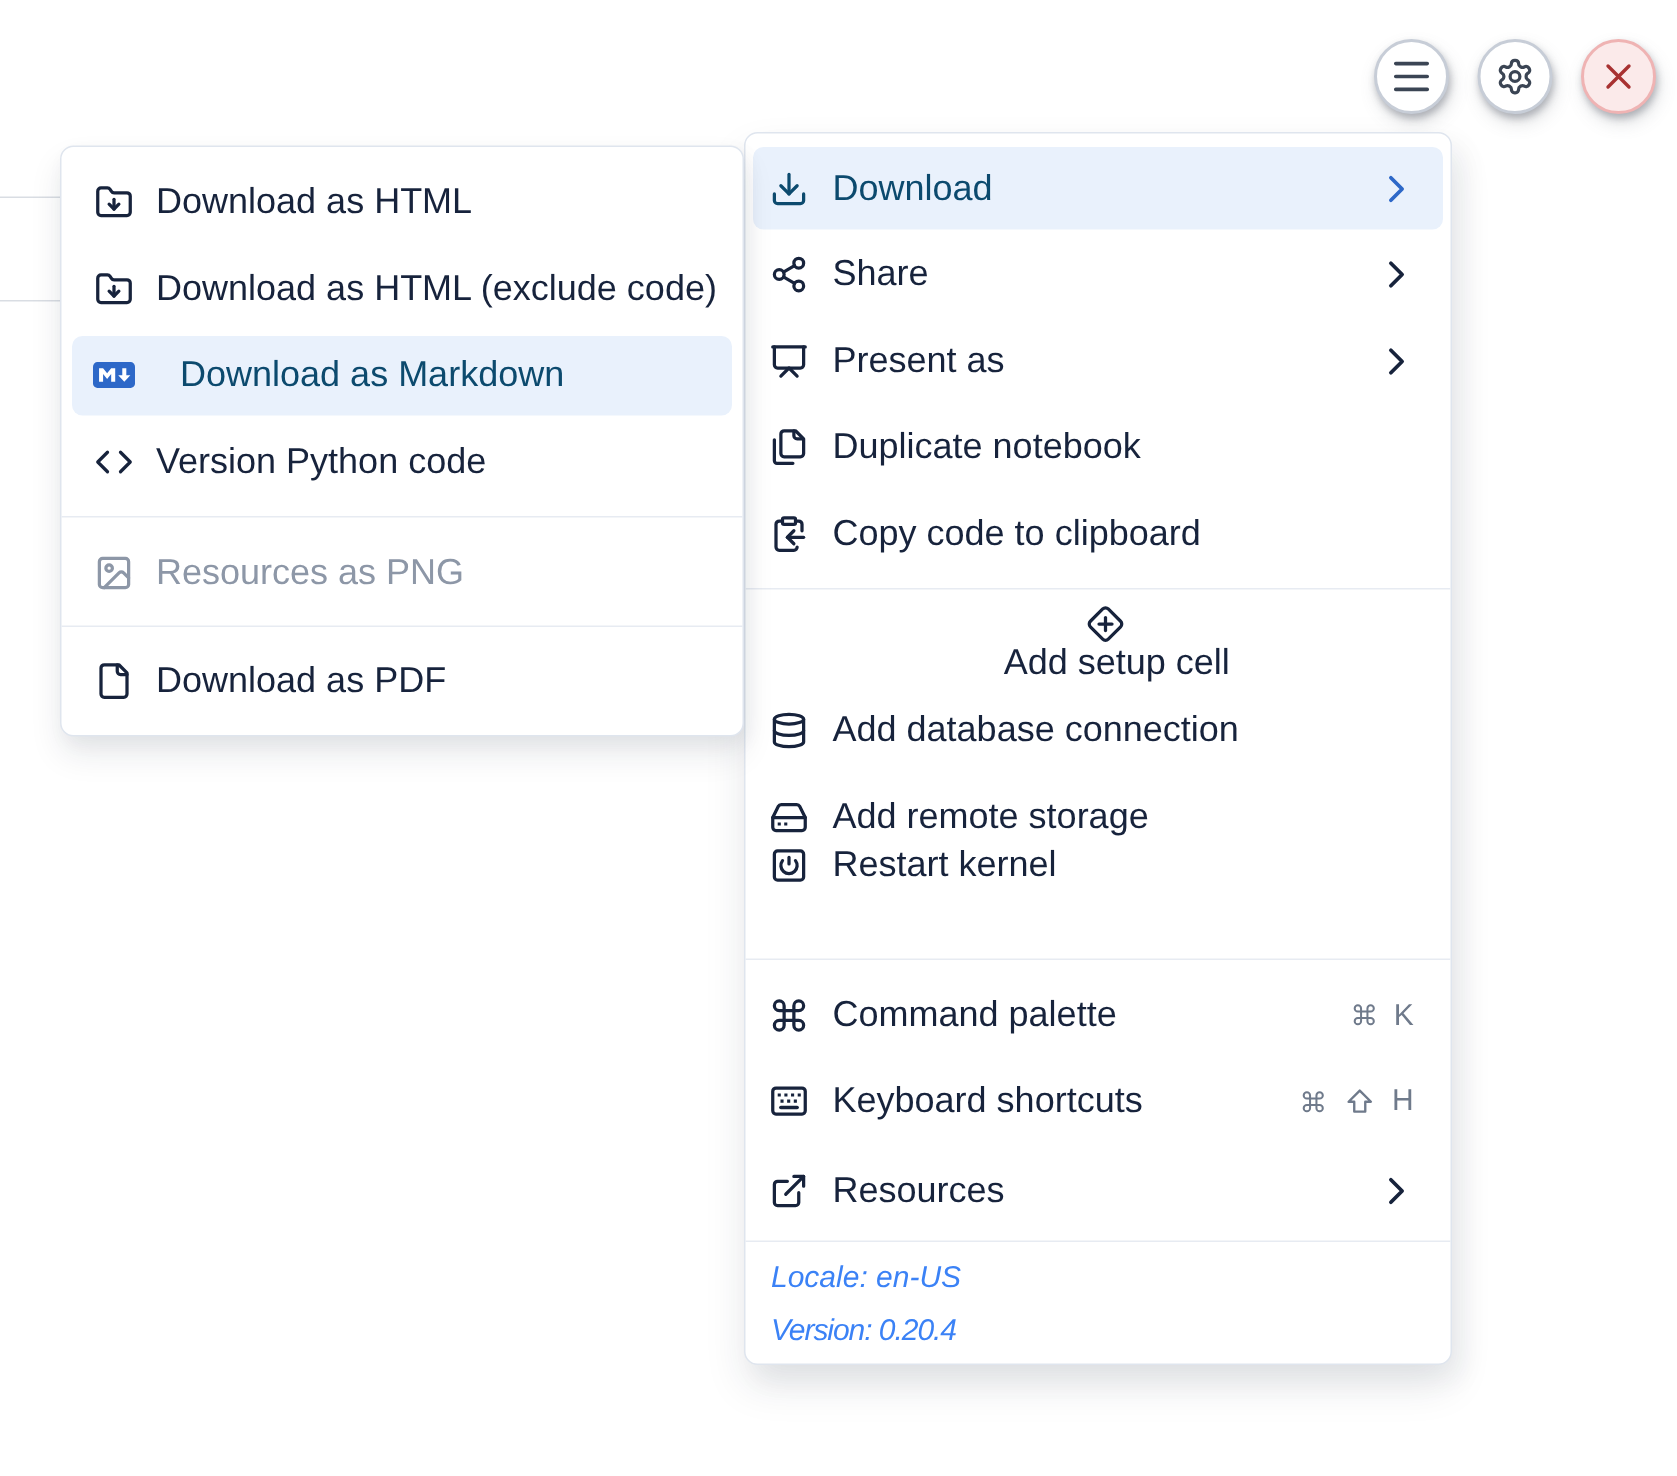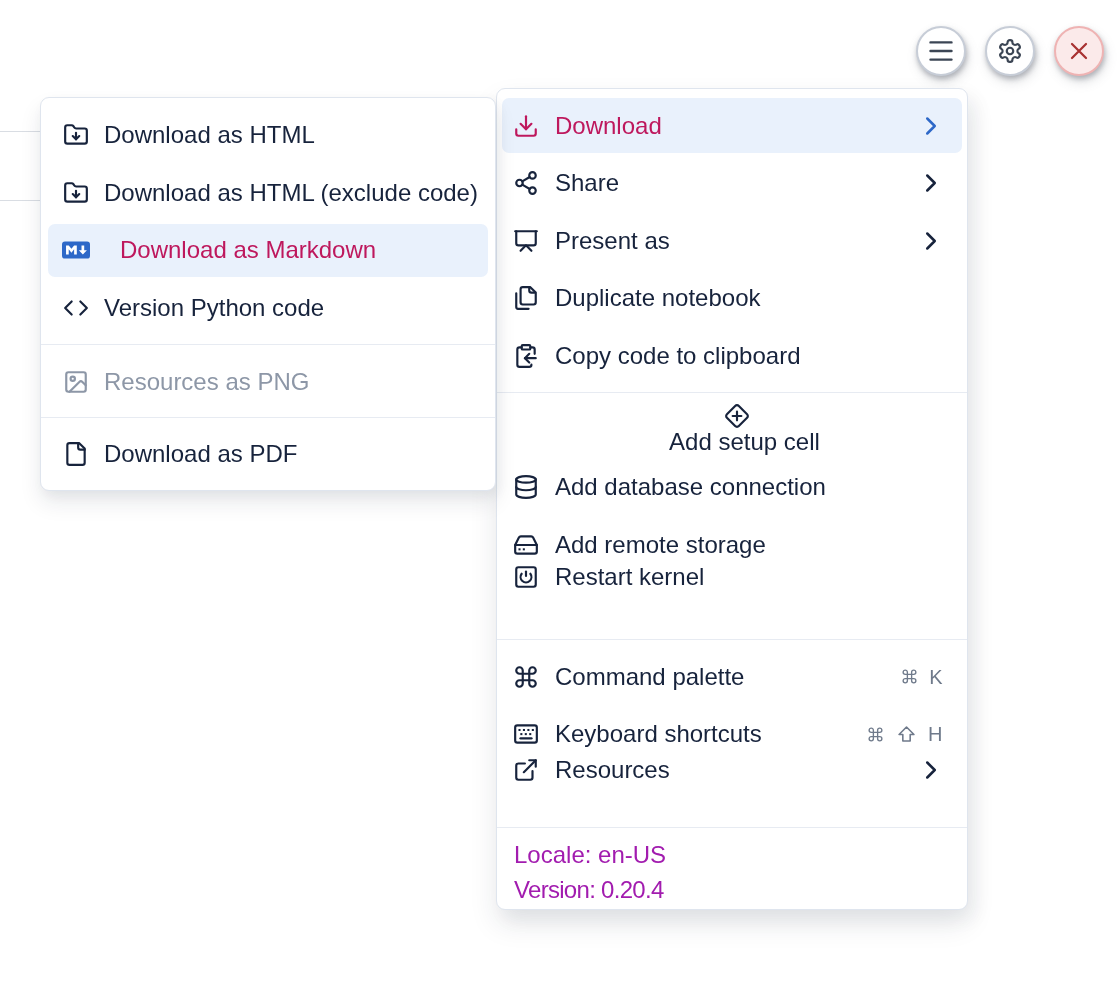--- a/index.html
+++ b/index.html
@@ -24,32 +24,32 @@
     box-shadow:0 14px 28px rgba(25,35,60,.10), 8px 10px 18px rgba(25,35,60,.05); }
 
   .mi { position:absolute; display:flex; align-items:center; height:53px; border-radius:7px;
     color:#17233c; font-size:24px; line-height:1; white-space:nowrap; }
   .submenu .mi { left:7px; right:7px; padding-left:13.5px; }
   .mainmenu .mi { left:5px; right:5px; padding-left:10px; height:55px; }
   .mi .icbox { display:flex; align-items:center; justify-content:center; flex:0 0 28px;
     width:28px; }
   .submenu .mi .lbl { margin-left:14.5px; }
   .mainmenu .mi .lbl { margin-left:15px; }
-  .mi.active { background:#e9f1fc; color:#be185d; }
+  .mi.active { background:#e9f1fc; color:#0c4a6e; }
   .mi.disabled { color:#8d97a7; }
   .mi .spacer { flex:1; }
   .mi .chev { display:flex; align-items:center; margin-right:16px; color:#17233c; }
   .mi.active .chev { color:#2d68c8; }
 
   .sep { position:absolute; left:0; right:0; height:1px; background:#e7ebf2; }
 
   .shortcut { display:flex; align-items:center; gap:11.5px; margin-right:19.5px;
     color:#6f7a8b; font-size:20px; }
 
-  .footer-text { position:absolute; left:17px; color:#a21caf; font-size:24px; }
+  .footer-text { position:absolute; left:17px; color:#3b82f6; font-size:20px;font-style:italic; }
 
   svg { display:block; }
 </style>
 </head>
 <body>
 
 <div class="stage">
   <div class="bg-line" style="top:131px; width:41px;"></div>
   <div class="bg-line" style="top:200px; width:41px;"></div>
 
@@ -298,21 +298,21 @@
           </svg>
         </span>
         <span>
           <svg width="21" height="21" viewBox="0 0 24 24" fill="none" stroke="currentColor" stroke-width="1.8" stroke-linecap="round" stroke-linejoin="round">
             <path d="M12 3.5 20.5 12h-4.3v7.5H7.8V12H3.5Z"></path>
           </svg>
         </span>
         <span>H</span>
       </span>
     </div>
-    <div class="mi" style="top:653px;">
+    <div class="mi" style="top:677px;">
       <span class="icbox">
         <svg width="26" height="26" viewBox="0 0 24 24" fill="none" stroke="currentColor" stroke-width="2" stroke-linecap="round" stroke-linejoin="round">
           <path d="M15 3h6v6"></path>
             <path d="M10 14 21 3"></path>
           <path d="M18 13v6a2 2 0 0 1-2 2H5a2 2 0 0 1-2-2V8a2 2 0 0 1 2-2h6"></path>
         </svg>
       </span>
       <span class="lbl">Resources</span>
       <span class="spacer"></span>
       <span class="chev">

